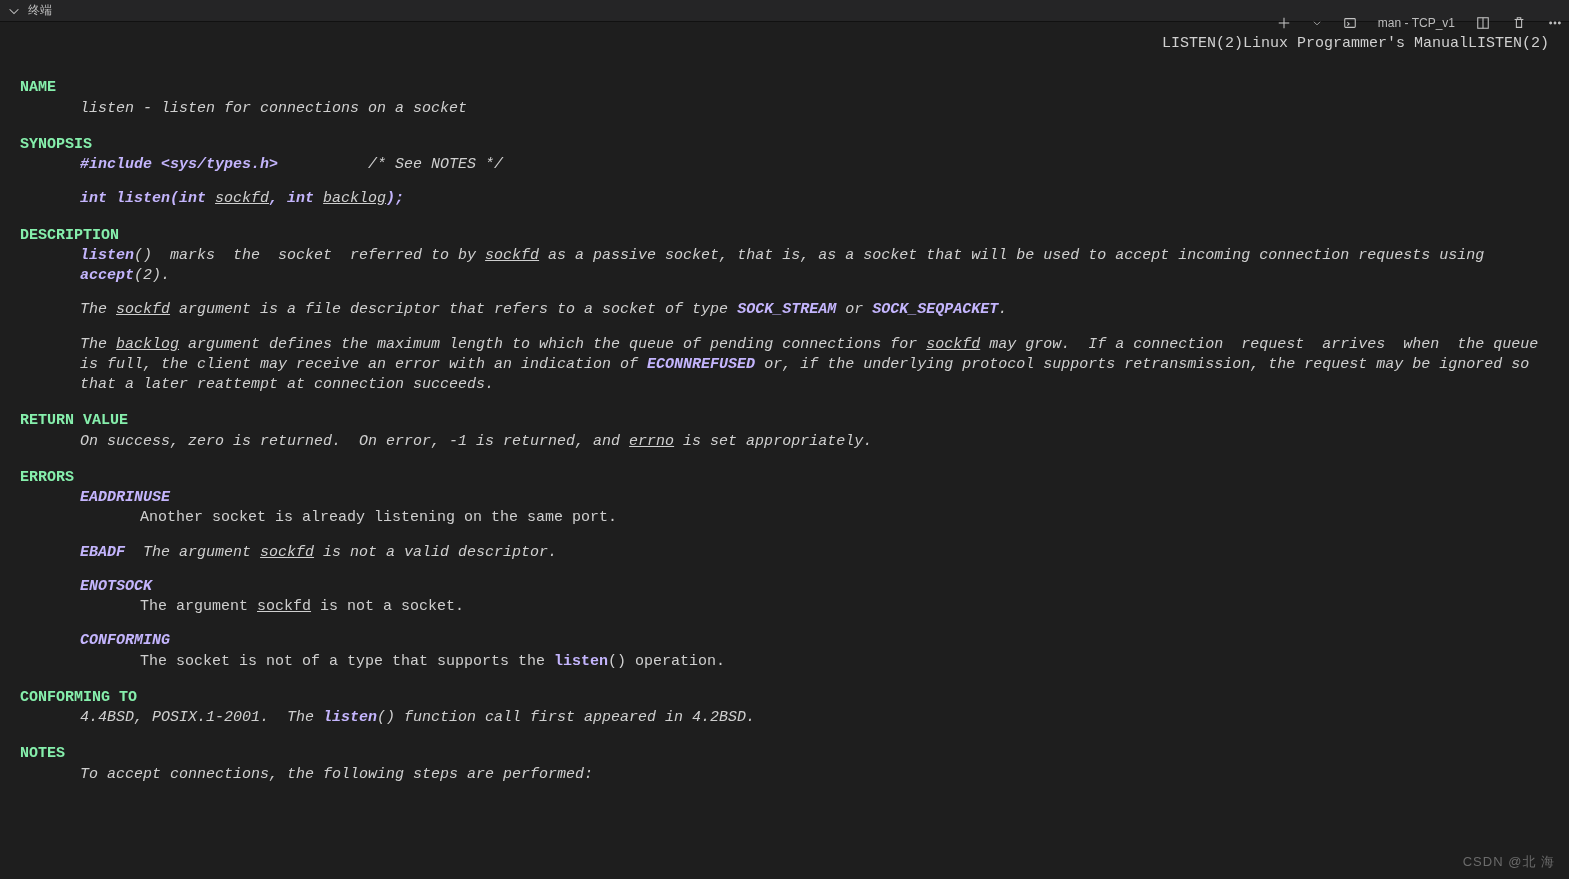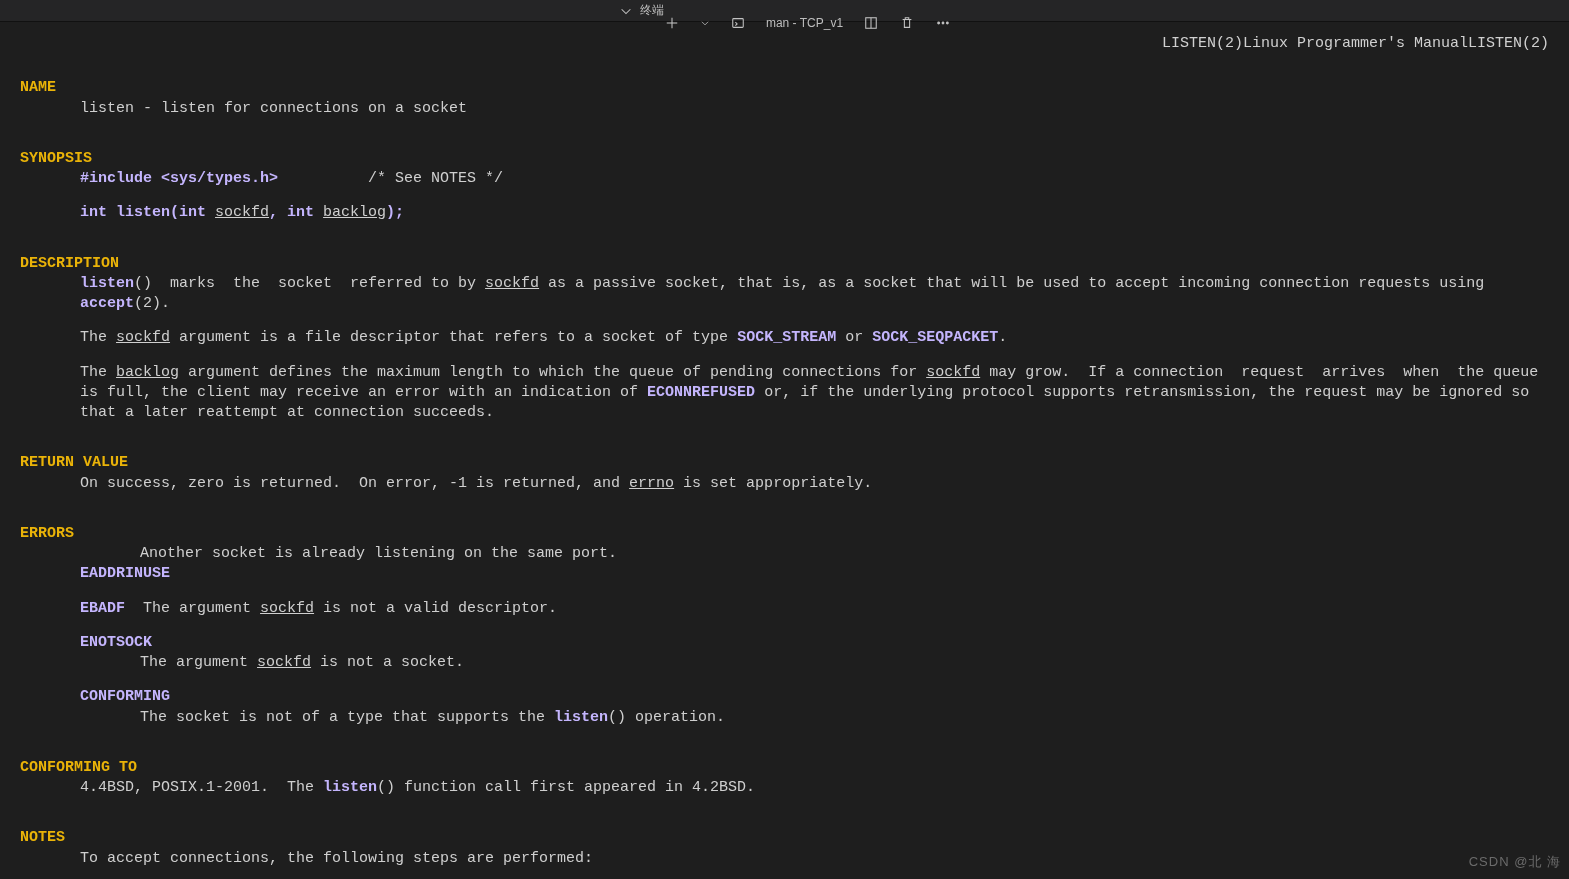--- a/index.html
+++ b/index.html
@@ -11,21 +11,21 @@
     font-family: "Consolas", "Courier New", monospace;
     font-size: 14px;
     overflow: hidden;
   }
 
   .title-bar {
     height: 22px;
     background: #252526;
     display: flex;
     align-items: center;
-    justify-content: center;
+    justify-content: space-between;
     padding: 0 6px;
     font-family: "Segoe UI", Arial, sans-serif;
     font-size: 12px;
     color: #bdbdbd;
     border-bottom: 1px solid #111;
   }
 
   .title-left { display: flex; align-items: center; gap: 6px; }
   .title-right { display: flex; align-items: center; gap: 20px; margin-top: 24px; }
   .tb-icon { display: inline-flex; align-items: center; justify-content: center; width: 16px; height: 16px; color: #c3c3c3; }
@@ -37,33 +37,33 @@
     font-size: 15px;
   }
 
   .man-header {
     display: flex;
     justify-content: flex-end;
     color: #d0d0d0;
     margin-bottom: 24px;
   }
 
-  .section-title { font-weight: bold; color: #eab308; margin-top: 16px; }
-  .ind1 { padding-left: 60px; }
+  .section-title { font-weight: bold; color: #86efac; margin-top: 2px; }
+  .ind1 { padding-left: 60px; font-style: italic; }
   .ind2 { padding-left: 120px; }
 
   .bold { font-weight: bold; color: #c4b5fd; }
   .underline { text-decoration: underline; }
 
   .line { white-space: pre-wrap; color: #cfcfcf; }
   .gap { height: 14px; }
 
   .watermark {
     position: absolute;
-    right: 8px;
+    right: 14px;
     bottom: 8px;
     color: #6b6b6b;
     font-family: Arial, sans-serif;
     font-size: 13px;
     letter-spacing: 1px;
   }
 </style>
 </head>
 <body>
 
@@ -142,22 +142,22 @@
   <div class="line ind1"><span>The </span><span class="underline">sockfd</span><span> argument is a file descriptor that refers to a socket of type </span><span class="bold">SOCK_STREAM</span><span> or </span><span class="bold">SOCK_SEQPACKET</span><span>.</span></div>
   <div class="gap"></div>
   <div class="line ind1"><span>The </span><span class="underline">backlog</span><span> argument defines the maximum length to which the queue of pending connections for </span><span class="underline">sockfd</span><span> may grow.  If a connection  request  arrives  when  the queue is full, the client may receive an error with an indication of </span><span class="bold">ECONNREFUSED</span><span> or, if the underlying protocol supports retransmission, the request may be ignored so that a later reattempt at connection succeeds.</span></div>
 
   <div class="gap"></div>
   <div class="section-title">RETURN VALUE</div>
   <div class="line ind1"><span>On success, zero is returned.  On error, -1 is returned, and </span><span class="underline">errno</span><span> is set appropriately.</span></div>
 
   <div class="gap"></div>
   <div class="section-title">ERRORS</div>
+  <div class="line ind1"><span class="bold">EADDRINUSE</span></div>
   <div class="line ind2">Another socket is already listening on the same port.</div>
-  <div class="line ind1"><span class="bold">EADDRINUSE</span></div>
   <div class="gap"></div>
   <div class="line ind1"><span class="bold">EBADF</span><span>  The argument </span><span class="underline">sockfd</span><span> is not a valid descriptor.</span></div>
   <div class="gap"></div>
   <div class="line ind1"><span class="bold">ENOTSOCK</span></div>
   <div class="line ind2"><span>The argument </span><span class="underline">sockfd</span><span> is not a socket.</span></div>
   <div class="gap"></div>
   <div class="line ind1"><span class="bold">CONFORMING</span></div>
   <div class="line ind2"><span>The socket is not of a type that supports the </span><span class="bold">listen</span><span>() operation.</span></div>
 
   <div class="gap"></div>

